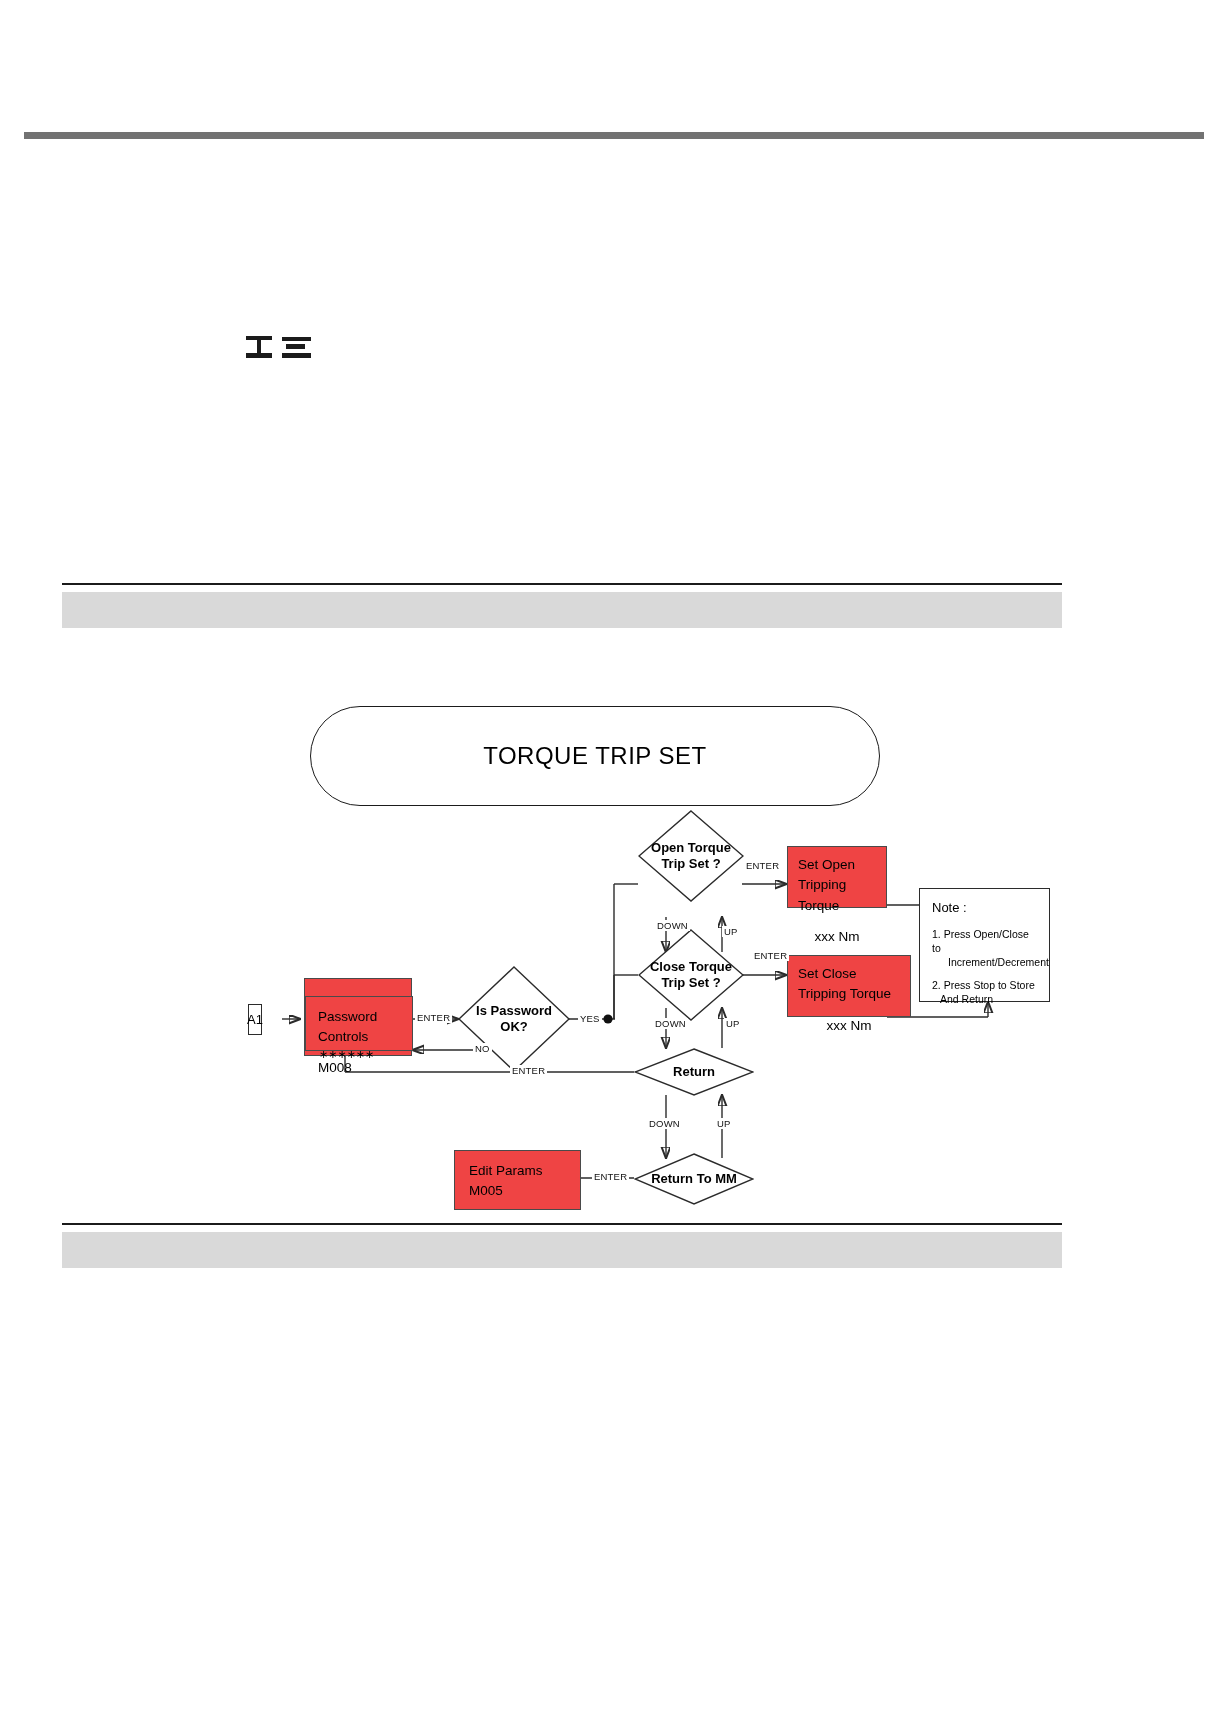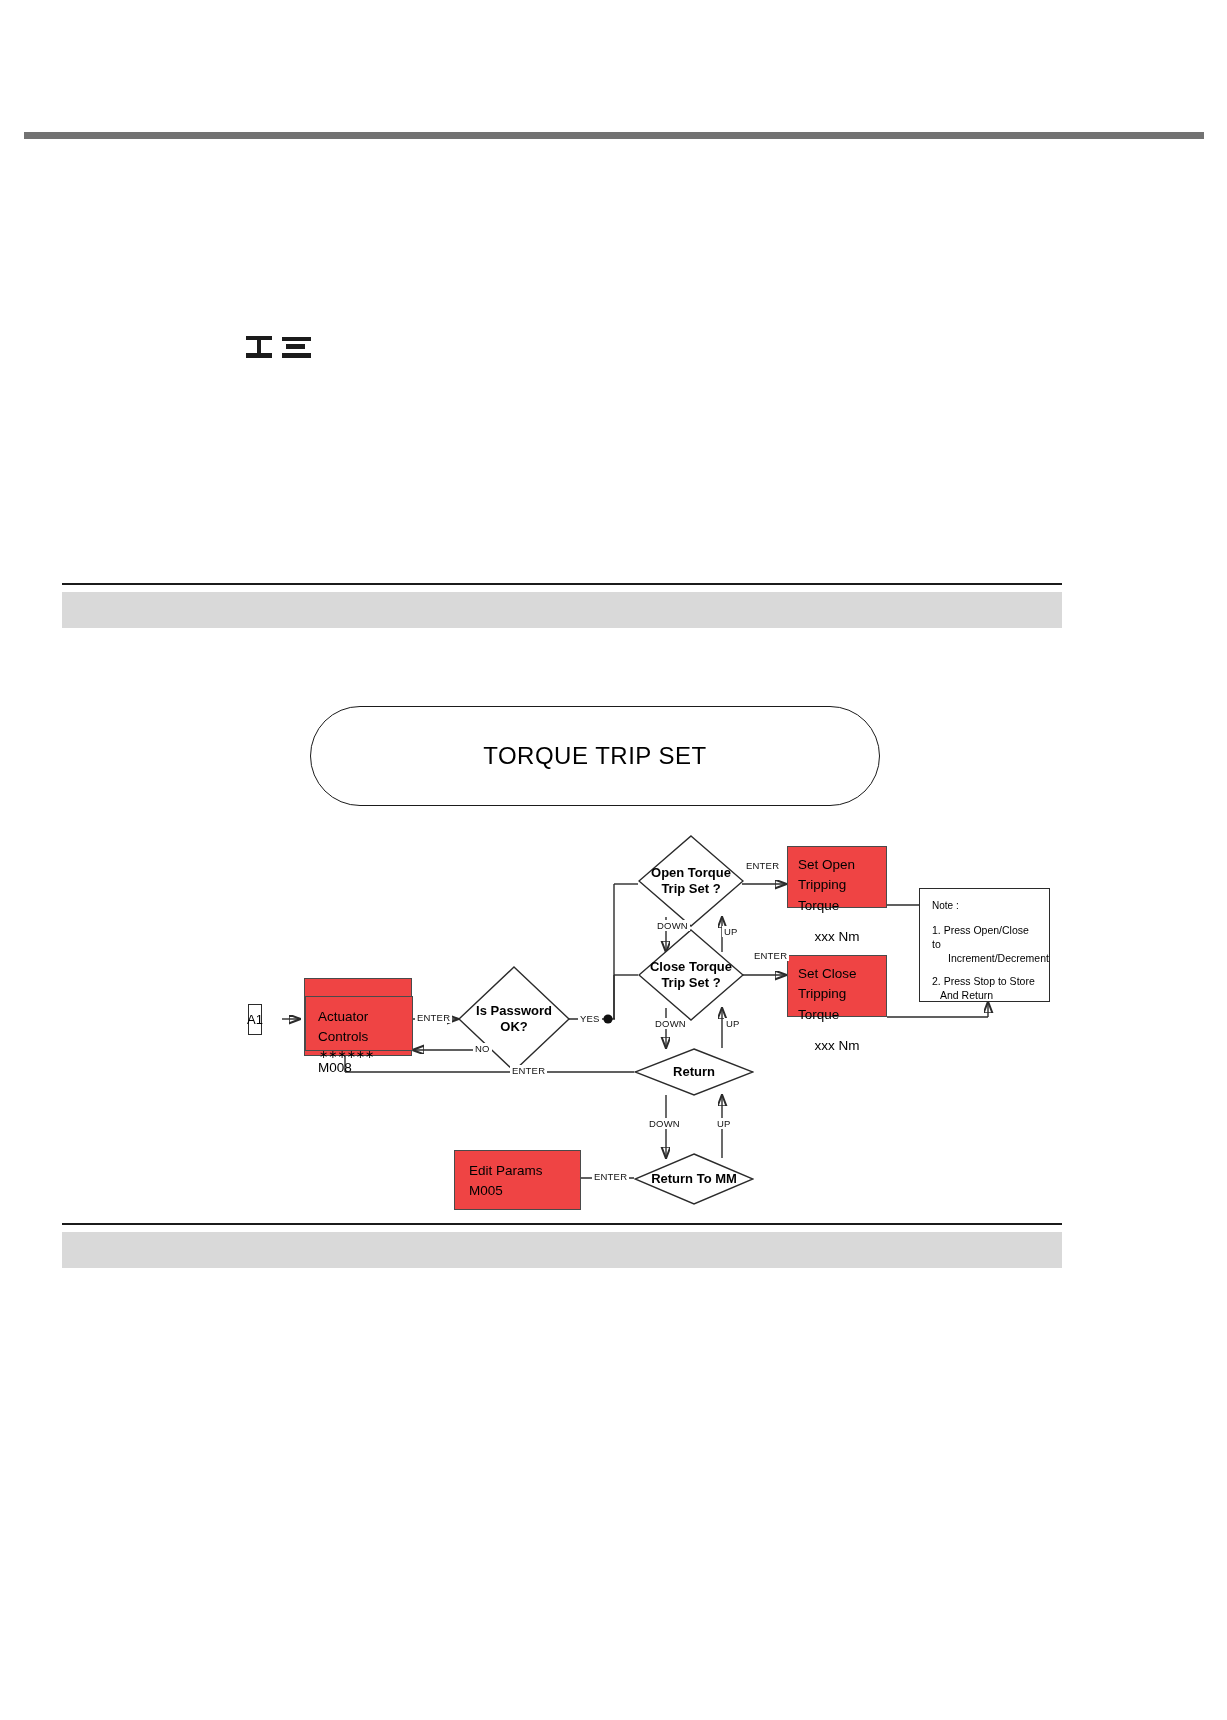--- a/index.html
+++ b/index.html
@@ -109,21 +109,21 @@
     justify-content: center;
   }
 
   .note-box {
     border: 1.4px solid #2b2b2b;
     background: #ffffff;
     font-size: 10.5px;
     line-height: 1.35;
     padding: 10px 10px 8px 12px;
   }
-  .note-box .note-title { font-size: 10px; margin-bottom: 10px; }
+  .note-box .note-title { font-size: 13px; margin-bottom: 10px; }
   .note-box .note-item { margin-bottom: 9px; }
 
   
   .diamond {
     position: absolute;
   }
   .diamond .dshape {
     position: absolute;
     inset: 0;
   }
@@ -251,21 +251,21 @@
     <div class="diamond" style="left:458px; top:966px; width:112px; height:106px;">
       <svg class="dshape" viewBox="0 0 112 106" preserveAspectRatio="none">
         <polygon points="56,1 111,53 56,105 1,53" fill="#fff" stroke="#2b2b2b" stroke-width="1.4"></polygon>
       </svg>
       <div class="dlabel">
         <span>Is Password</span>
         <span>OK?</span>
       </div>
     </div>
 
-    <div class="diamond" style="left:638px; top:835px; width:106px; height:92px;">
+    <div class="diamond" style="left:638px; top:810px; width:106px; height:92px;">
       <svg class="dshape" viewBox="0 0 106 92" preserveAspectRatio="none">
         <polygon points="53,1 105,46 53,91 1,46" fill="#fff" stroke="#2b2b2b" stroke-width="1.4"></polygon>
       </svg>
       <div class="dlabel">
         <span>Open Torque</span>
         <span>Trip Set ?</span>
       </div>
     </div>
 
     <div class="diamond" style="left:638px; top:929px; width:106px; height:92px;">
@@ -277,42 +277,42 @@
         <span>Trip Set ?</span>
       </div>
     </div>
 
     <div class="node box" style="left:787px; top:846px; width:100px; height:62px; padding:8px 10px;">
       <div>Set Open</div>
       <div>Tripping Torque</div>
       <div style="text-align:center; margin-top:11px;">xxx Nm</div>
     </div>
 
-    <div class="node box" style="left:787px; top:955px; width:100px; height:62px; padding:8px 10px;">
+    <div class="node box" style="left:787px; top:955px; width:124px; height:62px; padding:8px 10px;">
       <div>Set Close</div>
       <div>Tripping Torque</div>
       <div style="text-align:center; margin-top:11px;">xxx Nm</div>
     </div>
 
     <div class="node note-box" style="left:919px; top:888px; width:131px; height:114px;">
       <div class="note-title">Note :</div>
       <div class="note-item">
         <div>1. Press Open/Close to</div>
         <div style="margin-left:16px;">Increment/Decrement</div>
       </div>
       <div class="note-item">
         <div>2. Press Stop to Store</div>
         <div style="margin-left:8px;">And Return</div>
       </div>
     </div>
 
     <div class="node box" style="left:305px; top:995px; width:0; height:0; border:0; padding:0;"></div>
 
     <div class="node box" style="left:305px; top:996px; width:108px; height:55px; padding:10px 12px;">
-      <div>Actuator Controls</div>
+      <div>Password Controls</div>
       <div style="margin-top:10px;">M008</div>
     </div>
 
     <div class="diamond" style="left:634px; top:1048px; width:120px; height:48px;">
       <svg class="dshape" viewBox="0 0 120 48" preserveAspectRatio="none">
         <polygon points="60,1 119,24 60,47 1,24" fill="#fff" stroke="#2b2b2b" stroke-width="1.4"></polygon>
       </svg>
       <div class="dlabel">
         <span>Return</span>
       </div>

